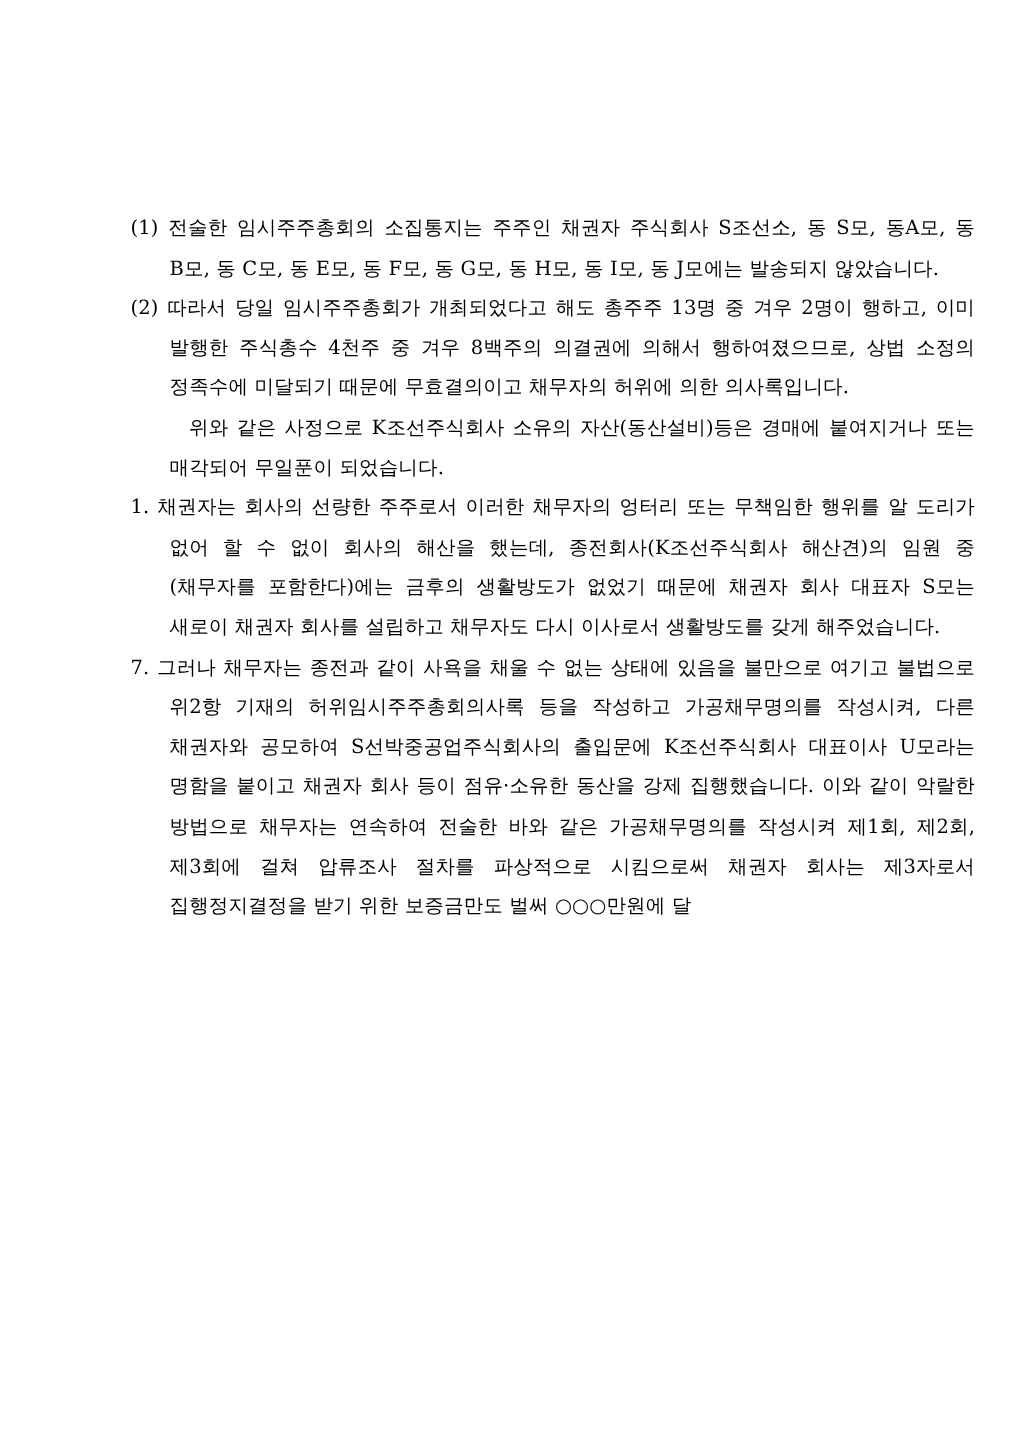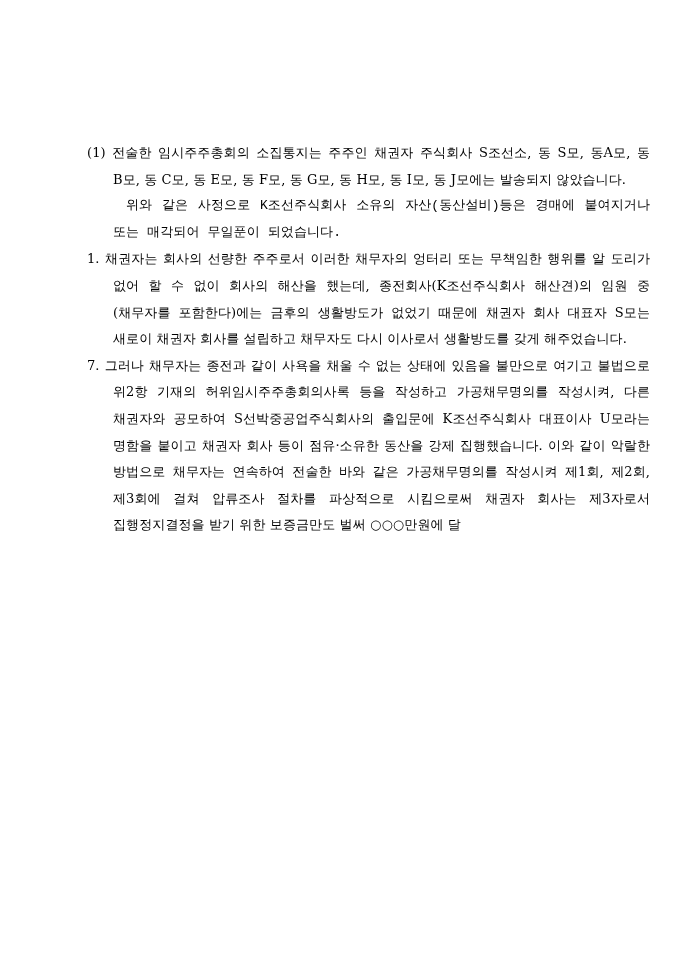--- a/index.html
+++ b/index.html
@@ -41,31 +41,31 @@
   }
   
   .p-hang {
     padding-left: 26px;
     text-indent: -26px;
   }
   
   .p-cont {
     padding-left: 26px;
     text-indent: 13px;
-    font-family: Liberation Mono, monospace;
   }
 </style>
 </head>
 <body>
 
 <div class="page">
   <div class="doc-body">
 
     <p class="para p-hang">(1) 전술한 임시주주총회의 소집통지는 주주인 채권자 주식회사 S조선소, 동 S모, 동A모, 동 B모, 동 C모, 동 E모, 동 F모, 동 G모, 동 H모, 동 I모, 동 J모에는 발송되지 않았습니다.</p>
 
+    <p class="para p-hang">(2) 따라서 당일 임시주주총회가 개최되었다고 해도 총주주 13명 중 겨우 2명이 행하고, 이미 발행한 주식총수 4천주 중 겨우 8백주의 의결권에 의해서 행하여졌으므로, 상법 소정의 정족수에 미달되기 때문에 무효결의이고 채무자의 허위에 의한 의사록입니다.</p>
 
 
 
     <p class="para p-cont">위와 같은 사정으로 K조선주식회사 소유의 자산(동산설비)등은 경매에 붙여지거나 또는 매각되어 무일푼이 되었습니다.</p>
 
     <p class="para p-hang">1. 채권자는 회사의 선량한 주주로서 이러한 채무자의 엉터리 또는 무책임한 행위를 알 도리가 없어 할 수 없이 회사의 해산을 했는데, 종전회사(K조선주식회사 해산견)의 임원 중(채무자를 포함한다)에는 금후의 생활방도가 없었기 때문에 채권자 회사 대표자 S모는 새로이 채권자 회사를 설립하고 채무자도 다시 이사로서 생활방도를 갖게 해주었습니다.</p>
 
     <p class="para p-hang">7. 그러나 채무자는 종전과 같이 사욕을 채울 수 없는 상태에 있음을 불만으로 여기고 불법으로 위2항 기재의 허위임시주주총회의사록 등을 작성하고 가공채무명의를 작성시켜, 다른 채권자와 공모하여 S선박중공업주식회사의 출입문에 K조선주식회사 대표이사 U모라는 명함을 붙이고 채권자 회사 등이 점유·소유한 동산을 강제 집행했습니다. 이와 같이 악랄한 방법으로 채무자는 연속하여 전술한 바와 같은 가공채무명의를 작성시켜 제1회, 제2회, 제3회에 걸쳐 압류조사 절차를 파상적으로 시킴으로써 채권자 회사는 제3자로서 집행정지결정을 받기 위한 보증금만도 벌써 ○○○만원에 달</p>
 
   </div>

